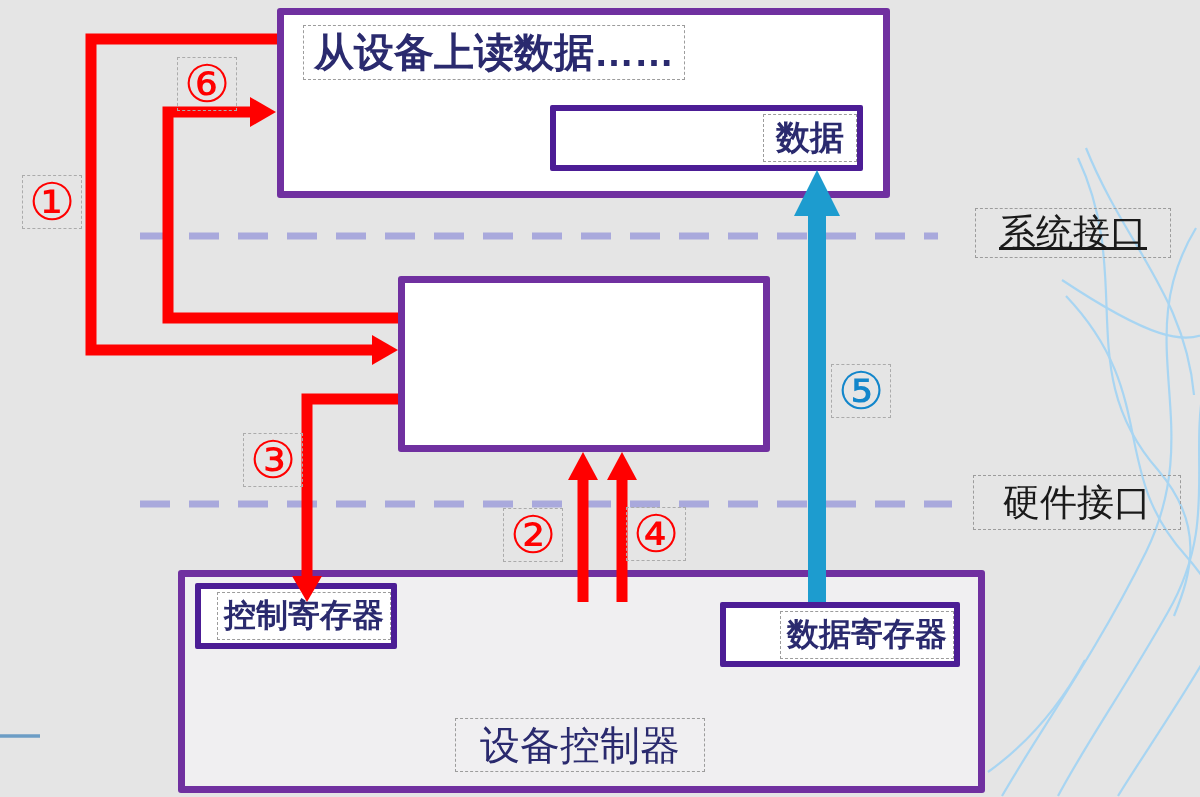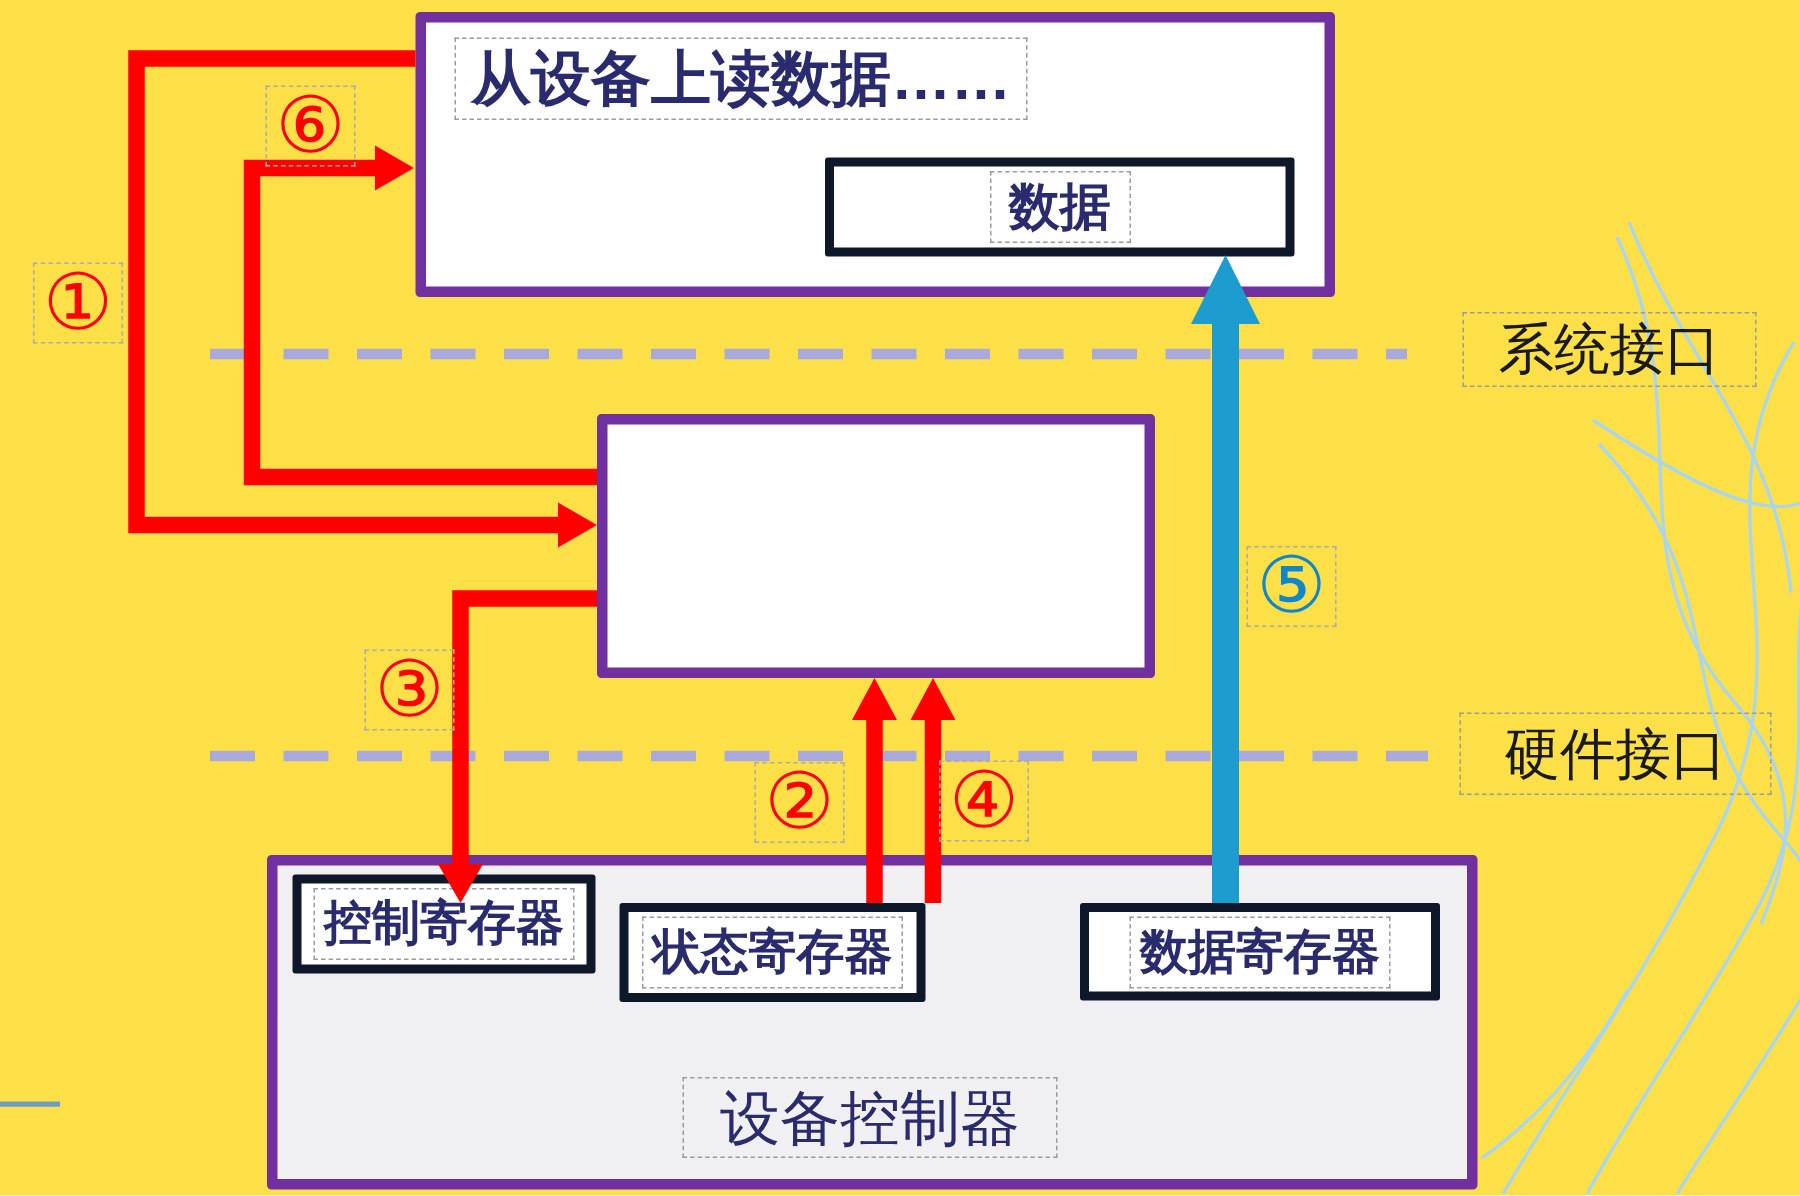--- a/index.html
+++ b/index.html
@@ -1,26 +1,26 @@
 <!DOCTYPE html>
 <html><head>
 <meta charset="utf-8">
 <style>
   html,body{margin:0;padding:0;background:#ffffff;}
   *{box-sizing:border-box;}
-  .canvas{position:relative;width:1200px;height:797px;background:#fde047;overflow:hidden;
+  .canvas{position:relative;width:1200px;height:797px;background:#e5e5e5;overflow:hidden;
           font-family:"Liberation Sans","DejaVu Sans",sans-serif;}
   .abs{position:absolute;}
   .layer{position:absolute;left:0;top:0;width:1200px;height:797px;pointer-events:none;}
   .bg-layer{z-index:0;}
   .arrow-layer{z-index:4;}
   .pbox{border:7px solid #7030A0;background:#fff;border-radius:3px;z-index:1;}
   .pbox.fill{background:#F0EFF1;}
-  .obox{border:6px solid #0f172a;background:#fff;border-radius:2px;z-index:2;
-        display:flex;align-items:center;justify-content:center;}
+  .obox{border:6px solid #4c1d95;background:#fff;border-radius:2px;z-index:2;
+        display:flex;align-items:center;justify-content:flex-end;}
   .dashlbl{border:1px dashed #9C9C9C;color:#2A2A6E;display:flex;align-items:center;
            justify-content:center;white-space:nowrap;z-index:3;background:transparent;}
   .bold{font-weight:700;}
   .black{color:#1A1A1A;}
   .step{border:1px dashed #ABABAB;color:#FF0000;font-size:52px;line-height:1;
         display:flex;align-items:center;justify-content:center;z-index:5;}
   .step-blue{color:#1286CB;}
 </style>
 </head>
 <body>
@@ -48,29 +48,26 @@
   <div class="abs obox" style="left:550px;top:105px;width:313px;height:66px;">
     <span class="dashlbl bold" style="height:48px;padding:0 12px;font-size:34px;">数据</span>
   </div>
 
   <div class="abs pbox" style="left:398px;top:276px;width:372px;height:176px;"></div>
 
   <div class="abs pbox fill" style="left:178px;top:570px;width:807px;height:223px;"></div>
   <div class="abs obox" style="left:195px;top:583px;width:202px;height:66px;">
     <span class="dashlbl bold" style="height:48px;padding:0 6px;font-size:32px;">控制寄存器</span>
   </div>
-  <div class="abs obox" style="left:413px;top:602px;width:204px;height:66px;">
-    <span class="dashlbl bold" style="height:48px;padding:0 6px;font-size:32px;">状态寄存器</span>
-  </div>
   <div class="abs dashlbl" style="left:455px;top:718px;width:250px;height:54px;font-size:40px;">设备控制器</div>
   <div class="abs obox" style="left:720px;top:602px;width:240px;height:65px;">
     <span class="dashlbl bold" style="height:48px;padding:0 6px;font-size:32px;">数据寄存器</span>
   </div>
 
-  <div class="abs dashlbl black" style="left:975px;top:208px;width:196px;height:50px;font-size:37px;">系统接口</div>
+  <div class="abs dashlbl black" style="left:975px;top:208px;width:196px;height:50px;font-size:37px;text-decoration:underline;">系统接口</div>
   <div class="abs dashlbl black" style="left:973px;top:475px;width:208px;height:55px;font-size:37px;">硬件接口</div>
 
   <div class="abs step" style="left:22px;top:175px;width:60px;height:54px;">①</div>
   <div class="abs step" style="left:503px;top:508px;width:60px;height:54px;">②</div>
   <div class="abs step" style="left:243px;top:433px;width:60px;height:54px;">③</div>
   <div class="abs step" style="left:626px;top:507px;width:60px;height:54px;">④</div>
   <div class="abs step step-blue" style="left:831px;top:364px;width:60px;height:54px;">⑤</div>
   <div class="abs step" style="left:177px;top:57px;width:60px;height:54px;">⑥</div>
 
   <svg class="layer arrow-layer" viewBox="0 0 1200 797">

